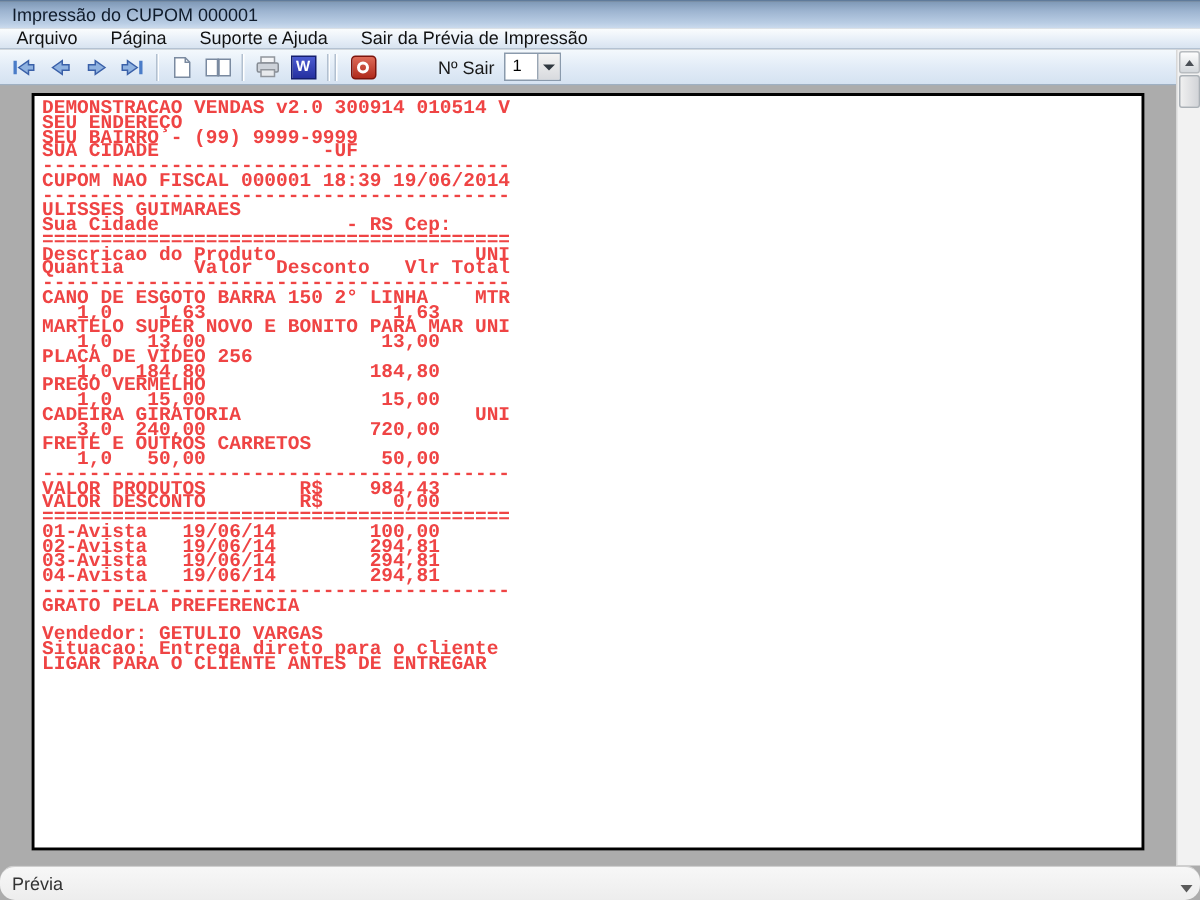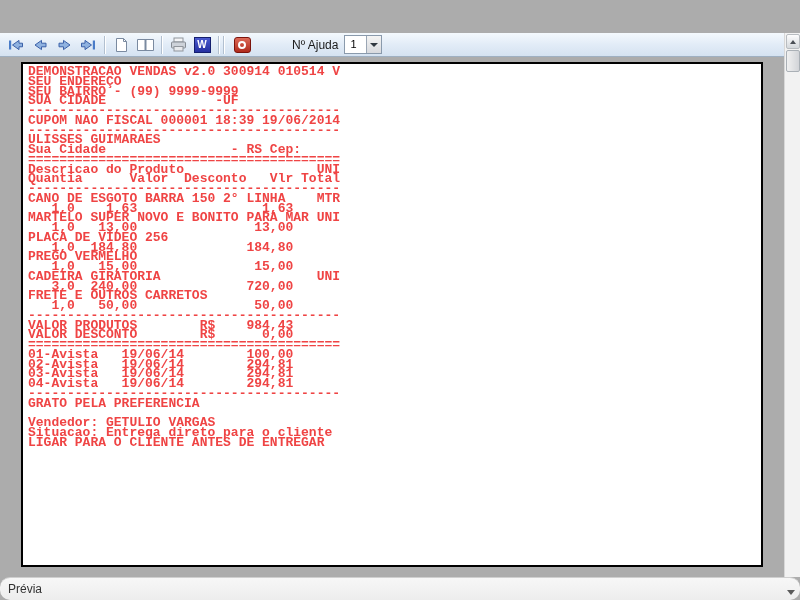--- a/index.html
+++ b/index.html
@@ -64,21 +64,30 @@
   .grip { position:absolute; right:5px; top:12px; width:0; height:0;
     border-left:4px solid transparent; border-right:4px solid transparent; border-top:5px solid #5a5a5a; }
 
   svg { display:block; }
 </style>
 </head>
 <body>
 
 <div class="window">
 
-
+  <div class="titlebar">
+    <span class="titlebar-text">Impressão do CUPOM 000001</span>
+  </div>
+
+  <div class="menubar">
+    <span class="menu-item">Arquivo</span>
+    <span class="menu-item">Página</span>
+    <span class="menu-item">Suporte e Ajuda</span>
+    <span class="menu-item">Sair da Prévia de Impressão</span>
+  </div>
 
   <div class="toolbar">
     <span style="width:4px"></span>
 
     <span class="tb-btn">
       <span>
         <svg width="18" height="16" viewBox="0 0 18 16">
           <rect x="2" y="3.5" width="2.2" height="9" fill="#4a7cc8"></rect>
           <path d="M5.5 8 L12 3.4 L12 6.2 L15.5 6.2 L15.5 9.8 L12 9.8 L12 12.6 Z" fill="#8fb2e0" stroke="#3a60a8" stroke-width="1"></path>
         </svg>
@@ -148,21 +157,21 @@
     <span class="tb-sep"></span>
     <span class="tb-sep" style="margin-left:0"></span>
 
     <span class="tb-btn" style="width:28px">
       <span class="red-btn">
         <span class="red-ring"></span>
       </span>
     </span>
 
     <span style="width:36px"></span>
-    <span class="tb-label">Nº Ajuda</span>
+    <span class="tb-label">Nº Sair</span>
     <span class="zoom-select">
       <span class="val">1</span>
       <span class="dd">
         <span class="dd-tri"></span>
       </span>
     </span>
 
     <span style="width:48px"></span>
   </div>
 

